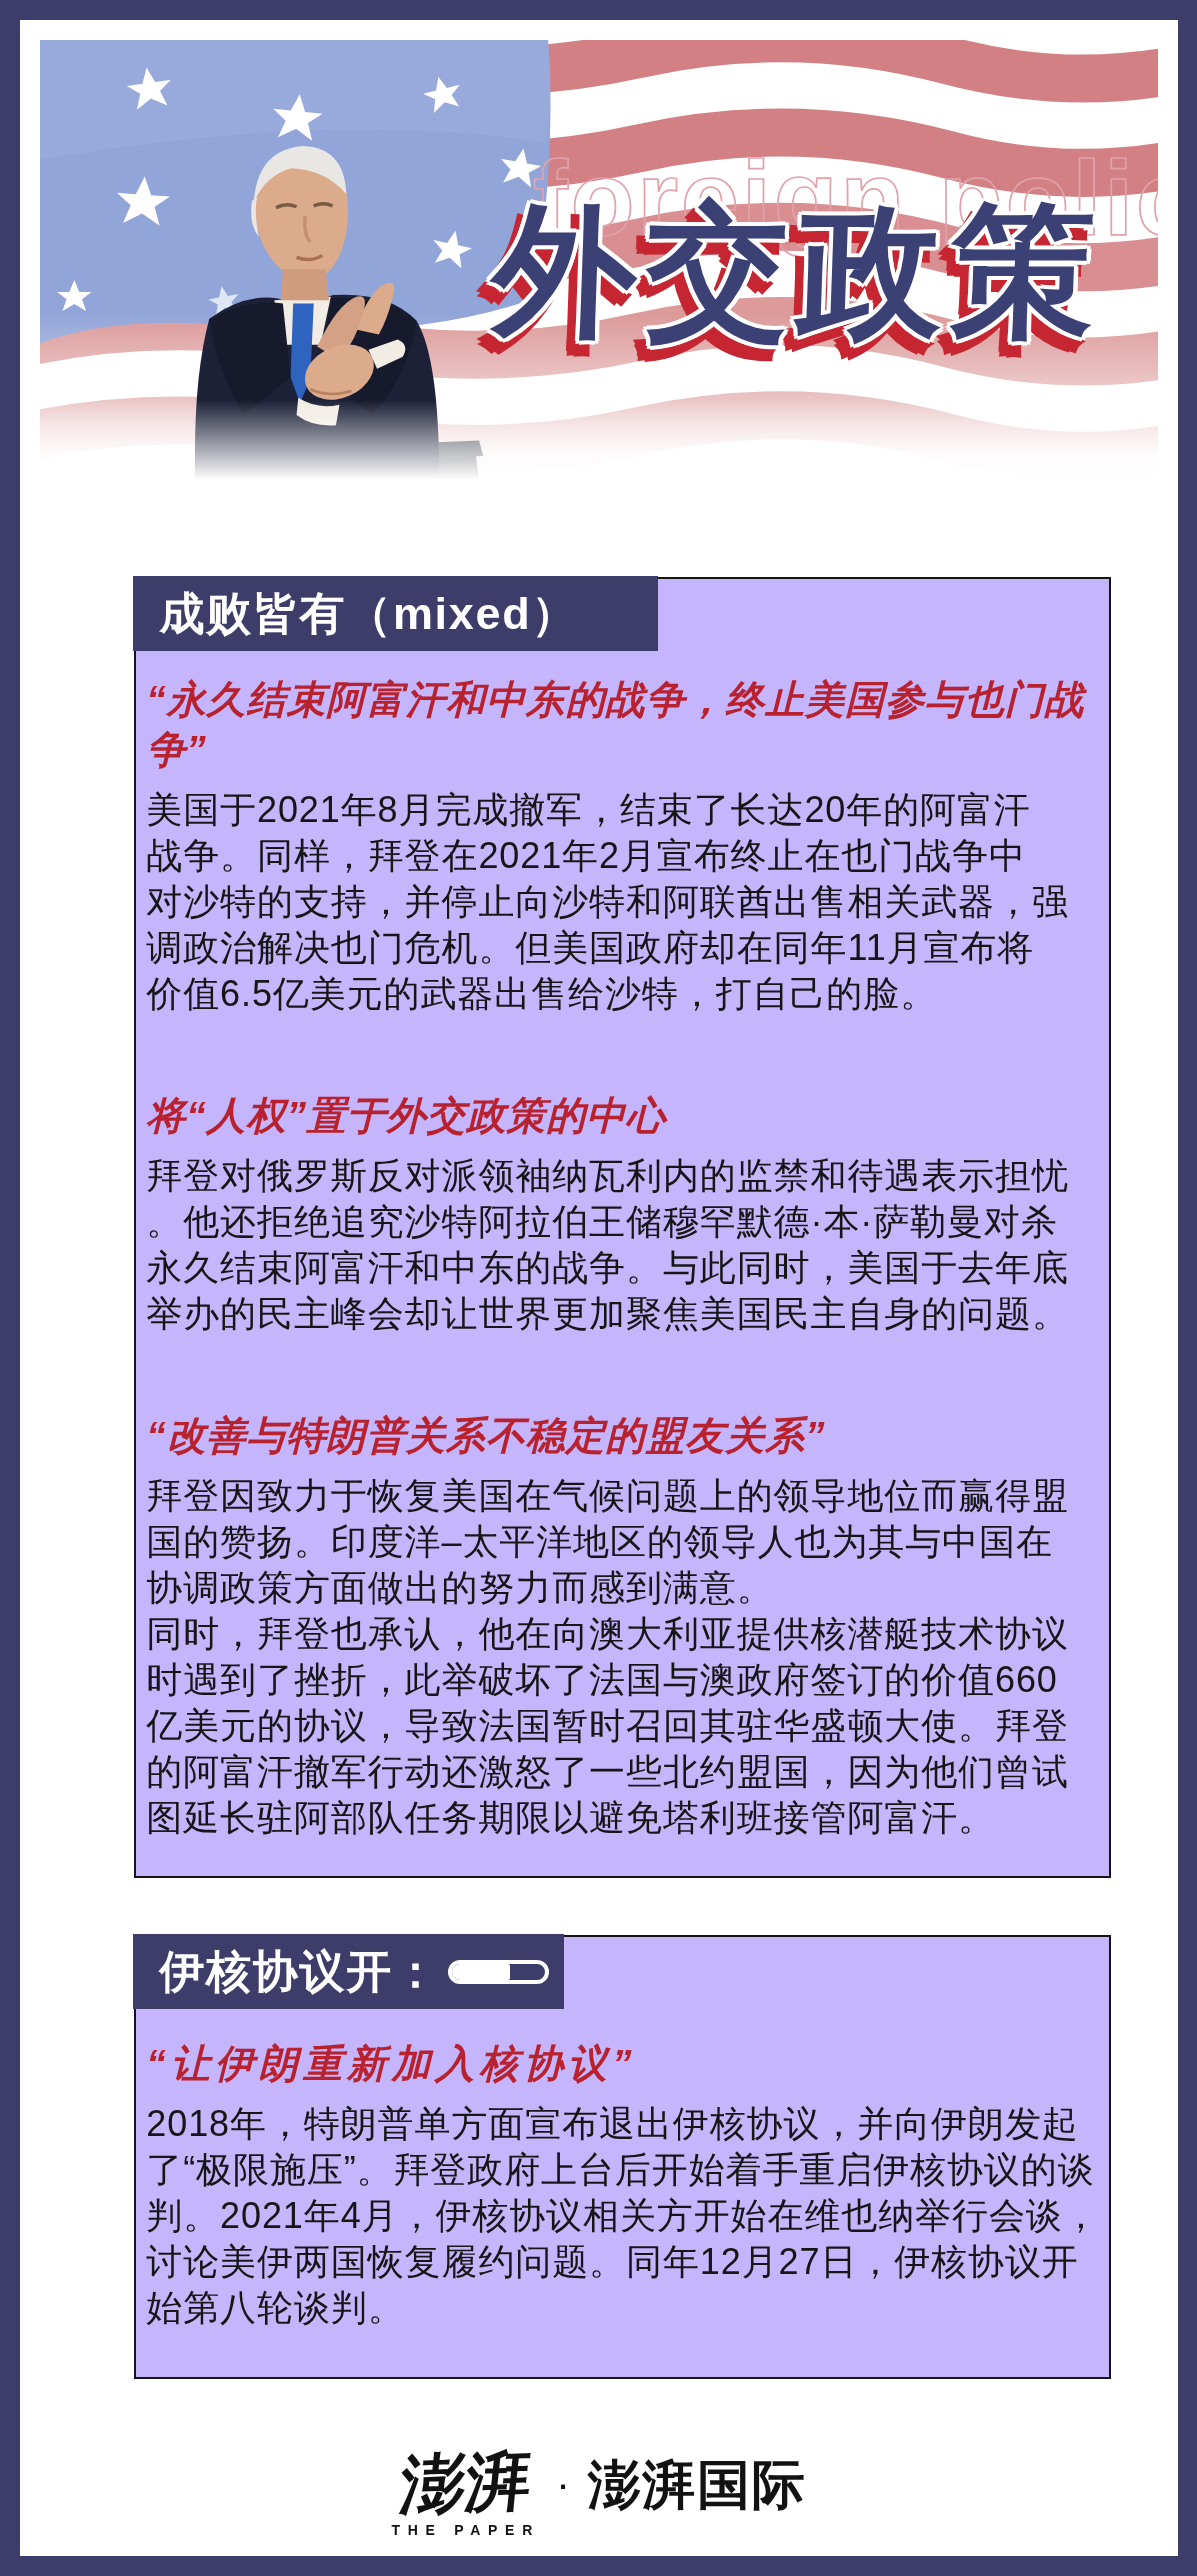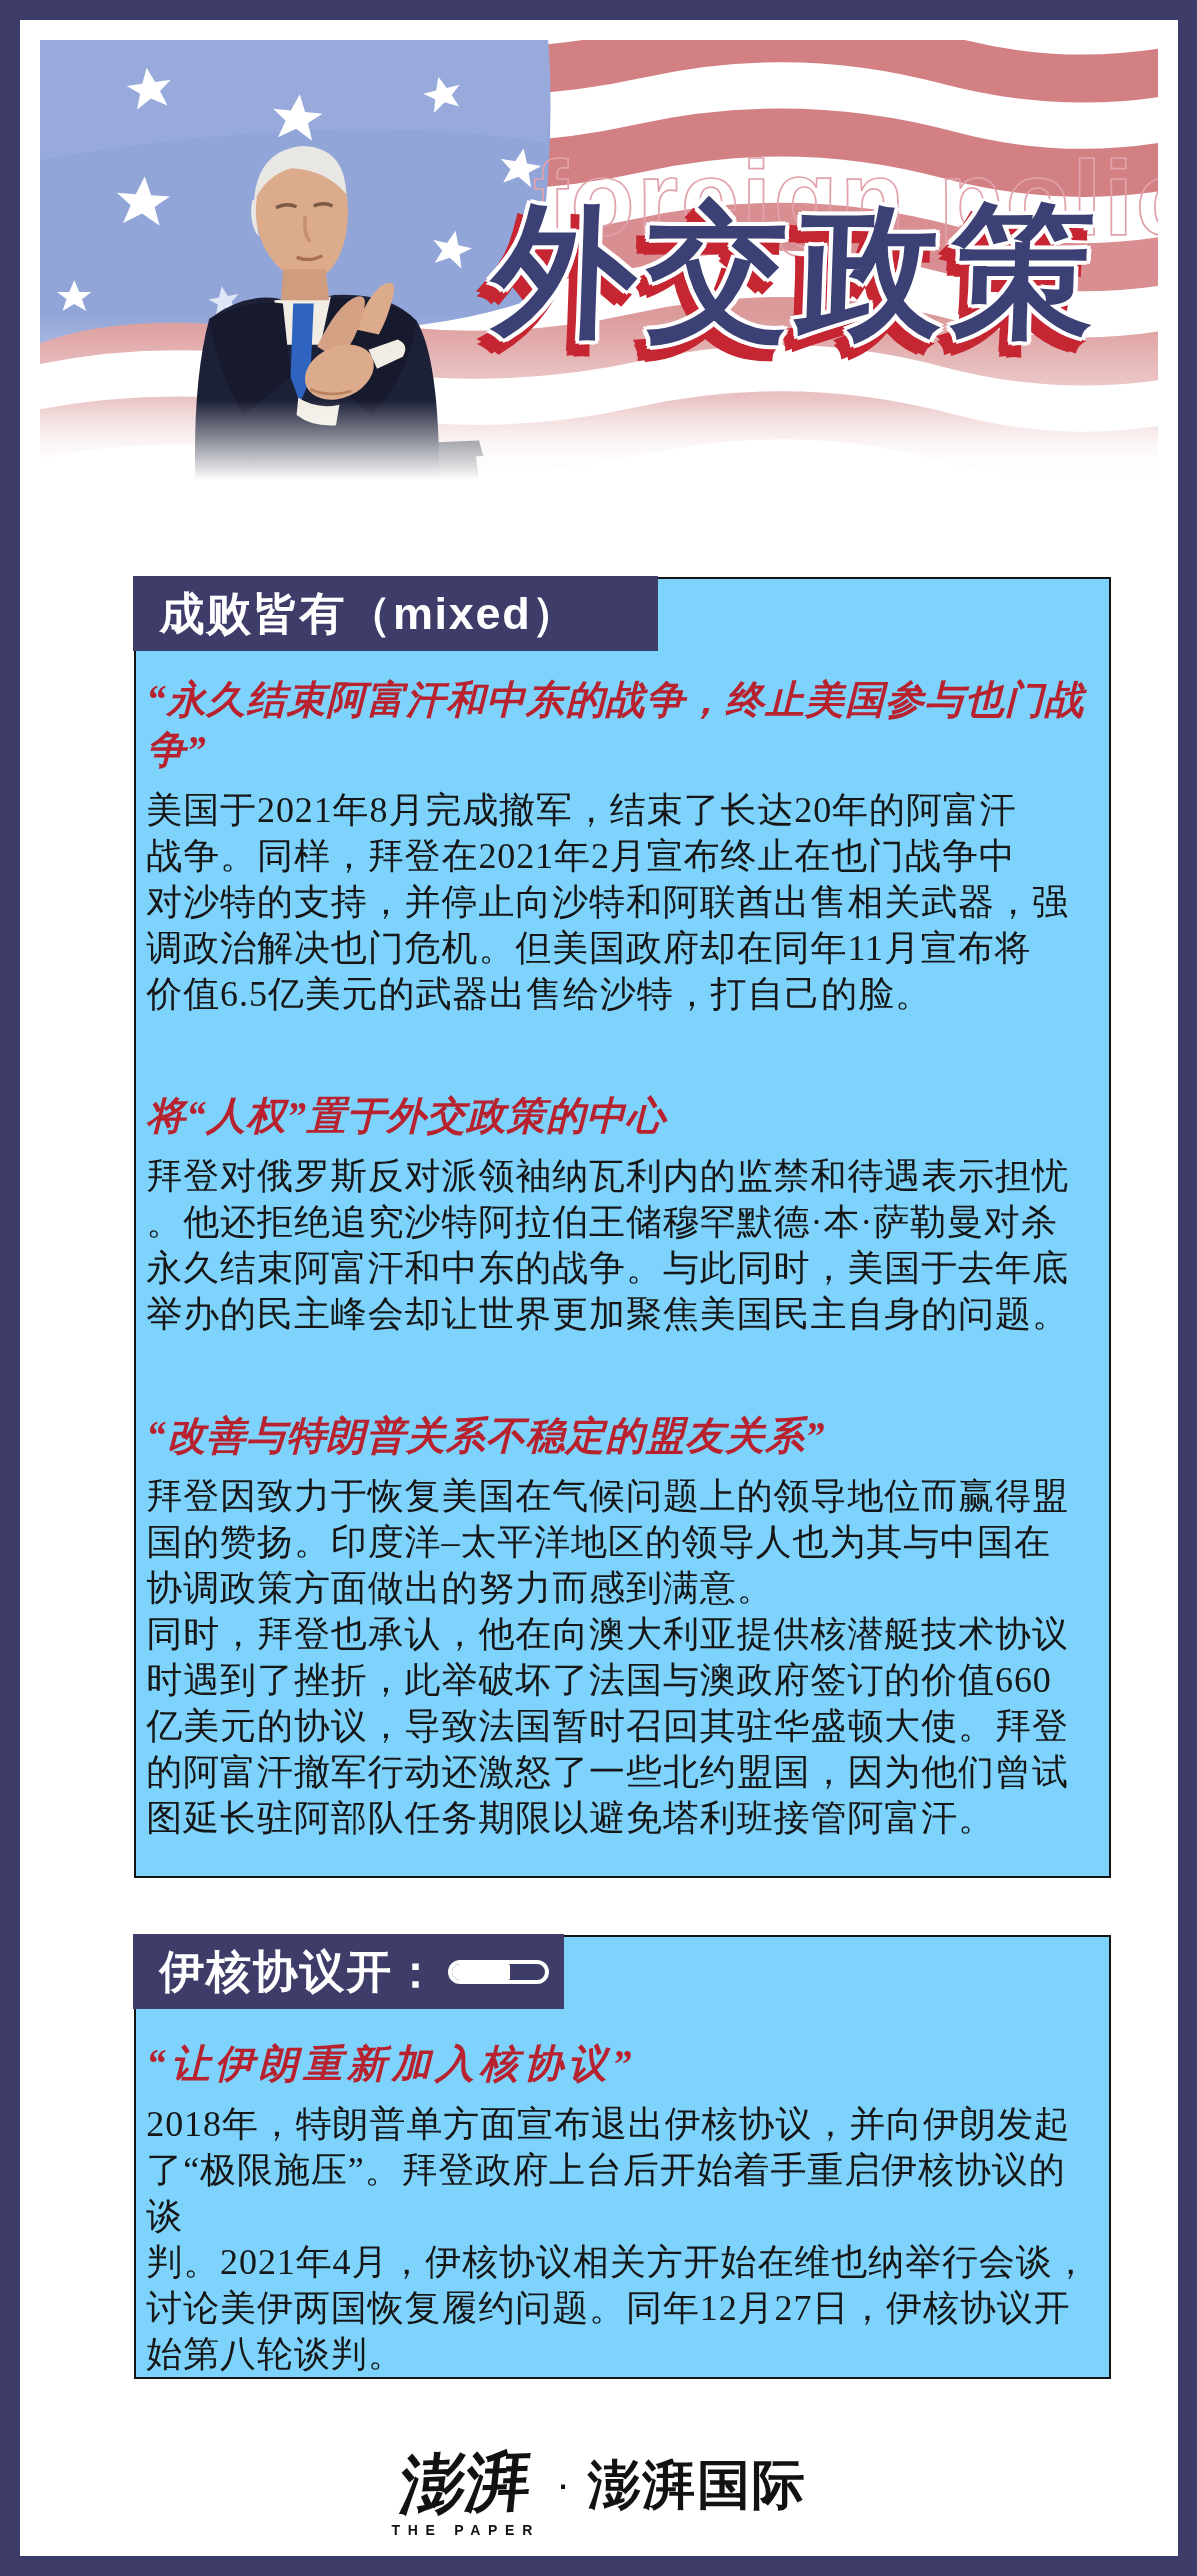--- a/index.html
+++ b/index.html
@@ -37,21 +37,21 @@
     transform:skewX(-2deg);
     text-shadow:
       4.3px 0 0 #fff,-4.3px 0 0 #fff,0 4.3px 0 #fff,0 -4.3px 0 #fff,
       3.4px 3.4px 0 #fff,-3.4px 3.4px 0 #fff,3.4px -3.4px 0 #fff,-3.4px -3.4px 0 #fff,
       -12px 15.4px 0 #c62632,-8.6px 12px 0 #c62632,-5.1px 16.3px 0 #c62632,-13px 10.3px 0 #c62632;
   }
   .biden{position:absolute;left:75px;top:75px;}
   
   .box{
     position:absolute;left:114px;width:977px;
-    background:#7dd3fc;border:2.6px solid #141414;box-sizing:border-box;
+    background:#c4b5fd;border:2.6px solid #141414;box-sizing:border-box;
   }
   .box1{top:557px;height:1301px;}
   .box2{top:1915px;height:444px;}
   .bar{
     position:relative;margin:-2.6px 0 0 -2.6px;
     height:75px;background:#3e3c69;
     display:flex;align-items:center;
     padding:0 26px;box-sizing:border-box;
   }
   .bar1{width:525px;}
@@ -62,21 +62,21 @@
   .pill{
     display:inline-block;position:relative;
     width:93px;height:15.4px;margin-left:8.6px;
     border:4.3px solid #ffffff;border-radius:13.7px;
     overflow:hidden;flex:none;
   }
   .pill-fill{
     position:absolute;left:0;top:0;bottom:0;
     background:#ffffff;border-radius:0 1.7px 1.7px 0;
   }
-  .content{padding:24px 8.6px 0 10.3px;font-family:Liberation Serif, serif;}
+  .content{padding:24px 8.6px 0 10.3px;}
   .block{margin:0;}
   .block + .block{margin-top:74px;}
   .red-h{
     margin:0 0 12px 0;
     color:#b8222f;font-size:39px;line-height:50px;
     font-weight:bold;font-style:italic;letter-spacing:0.9px;
     white-space:pre-line;
   }
   .box2 .red-h{letter-spacing:5.1px;margin-top:6px;}
   .body-p{

